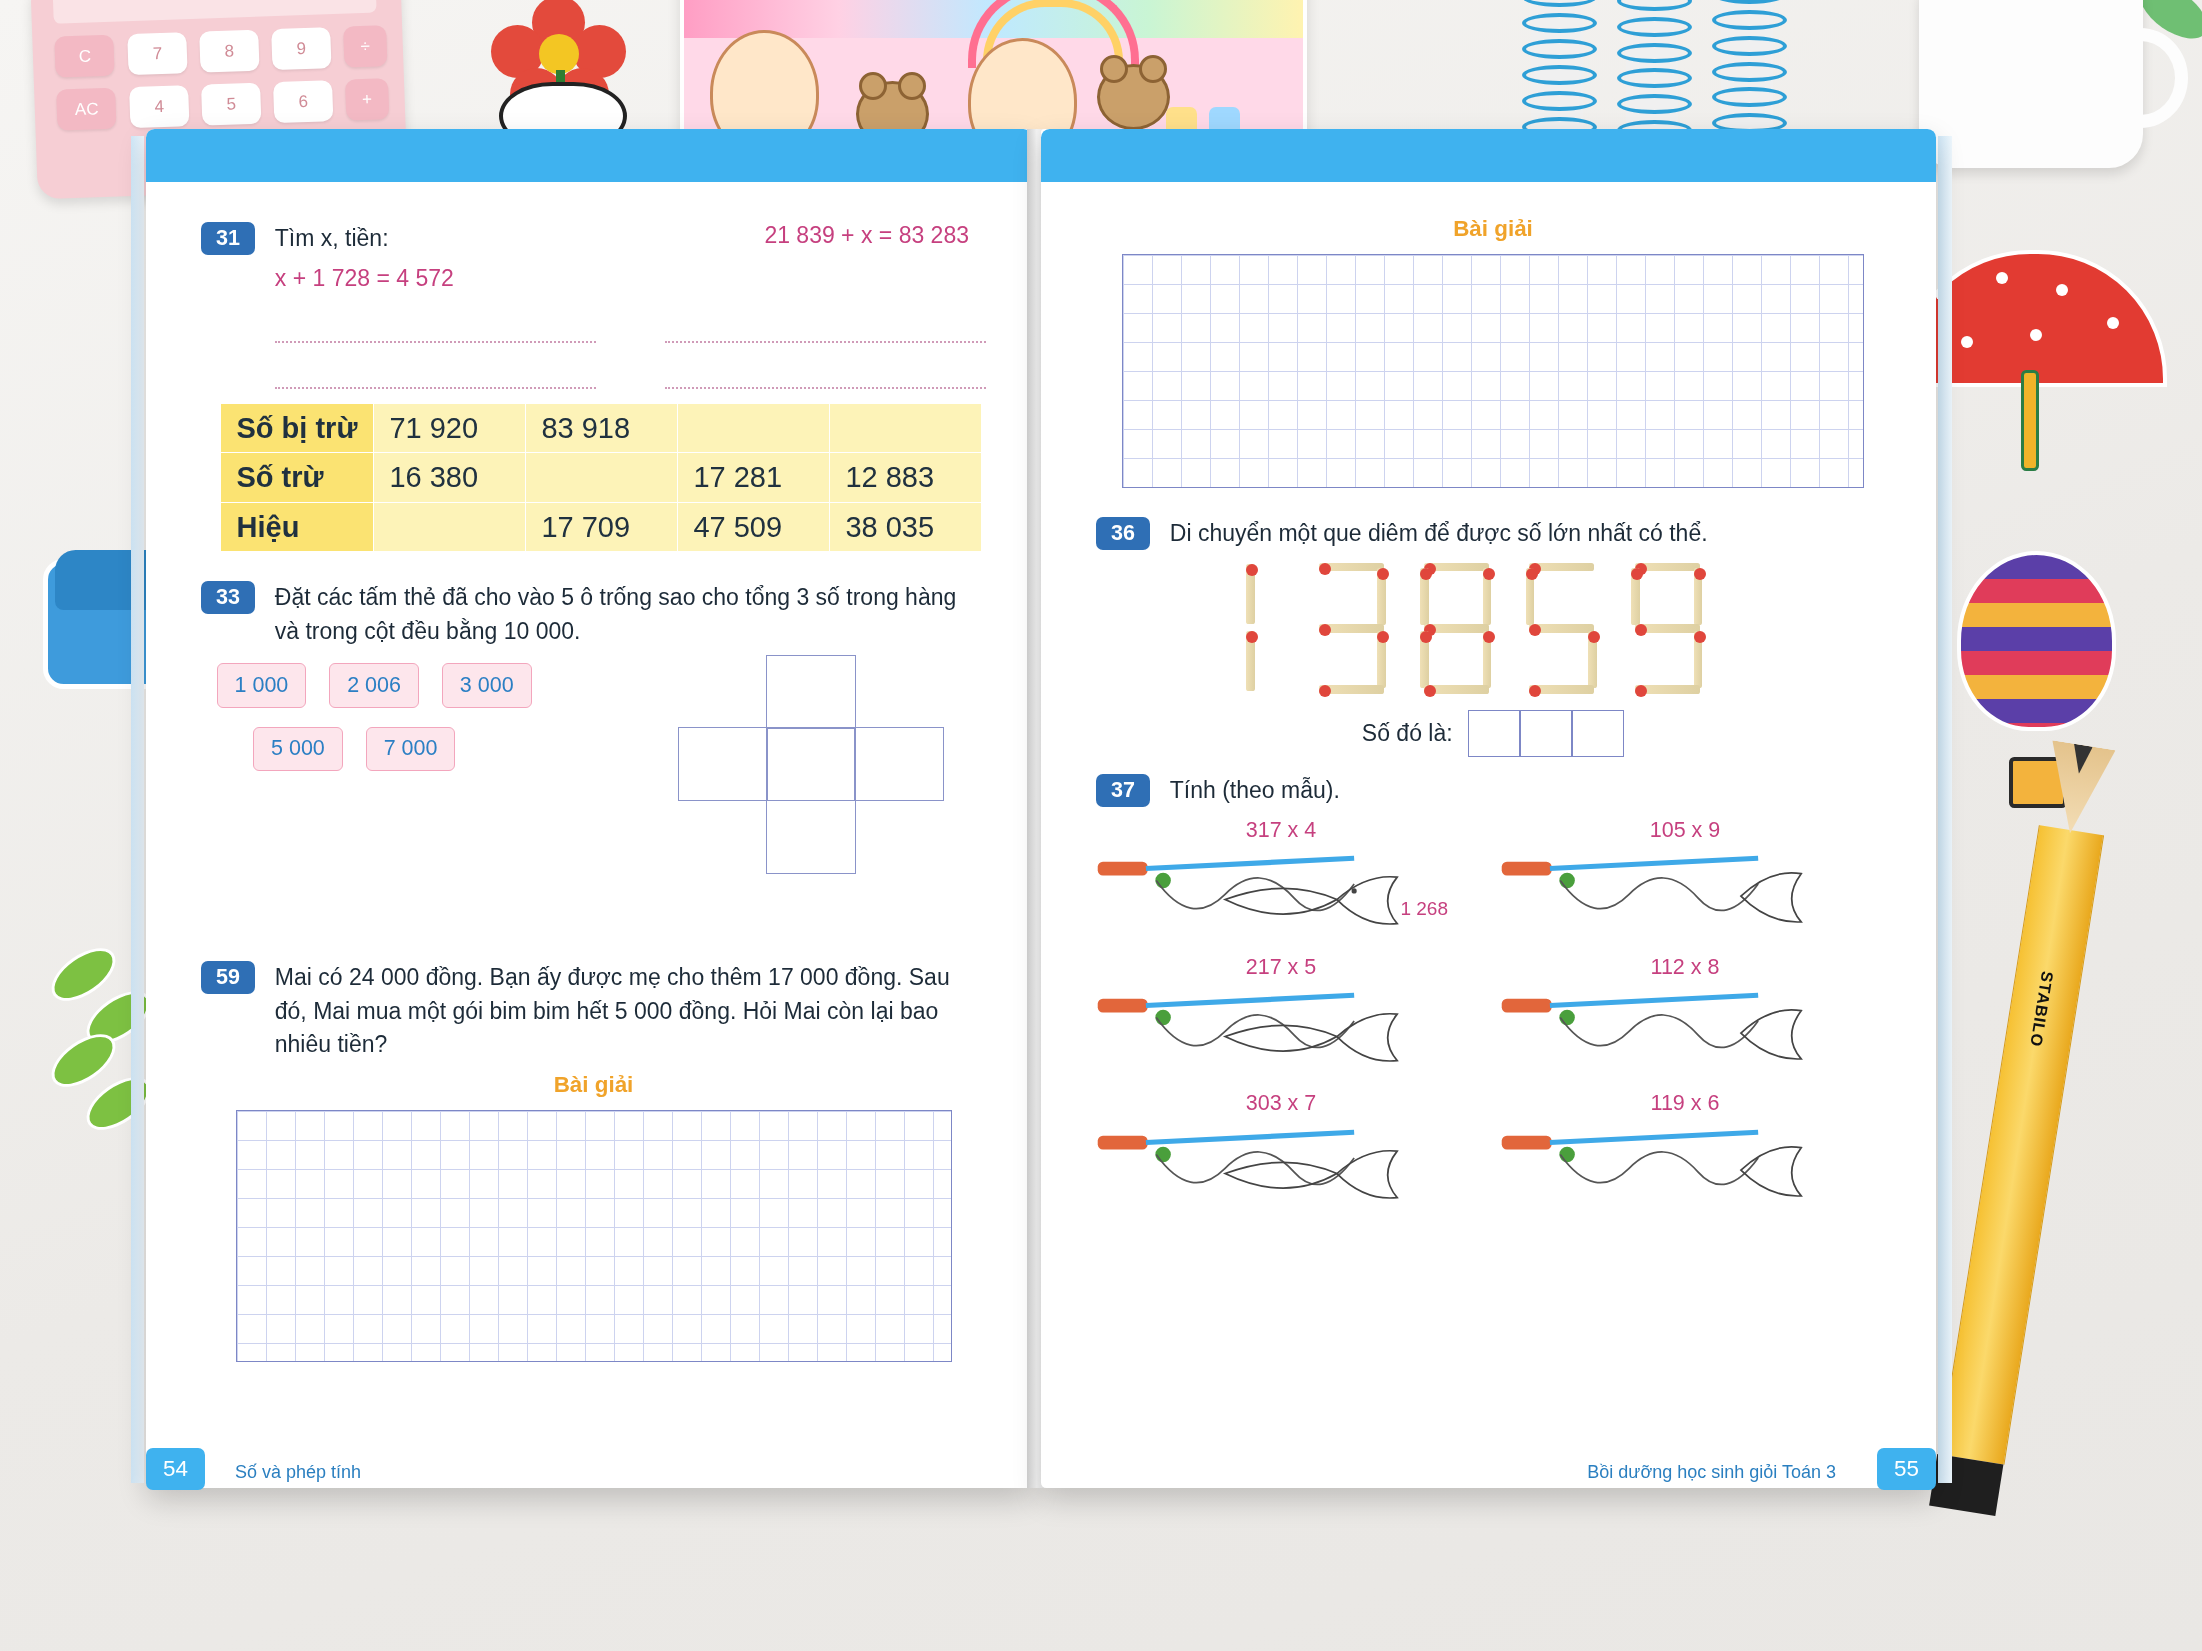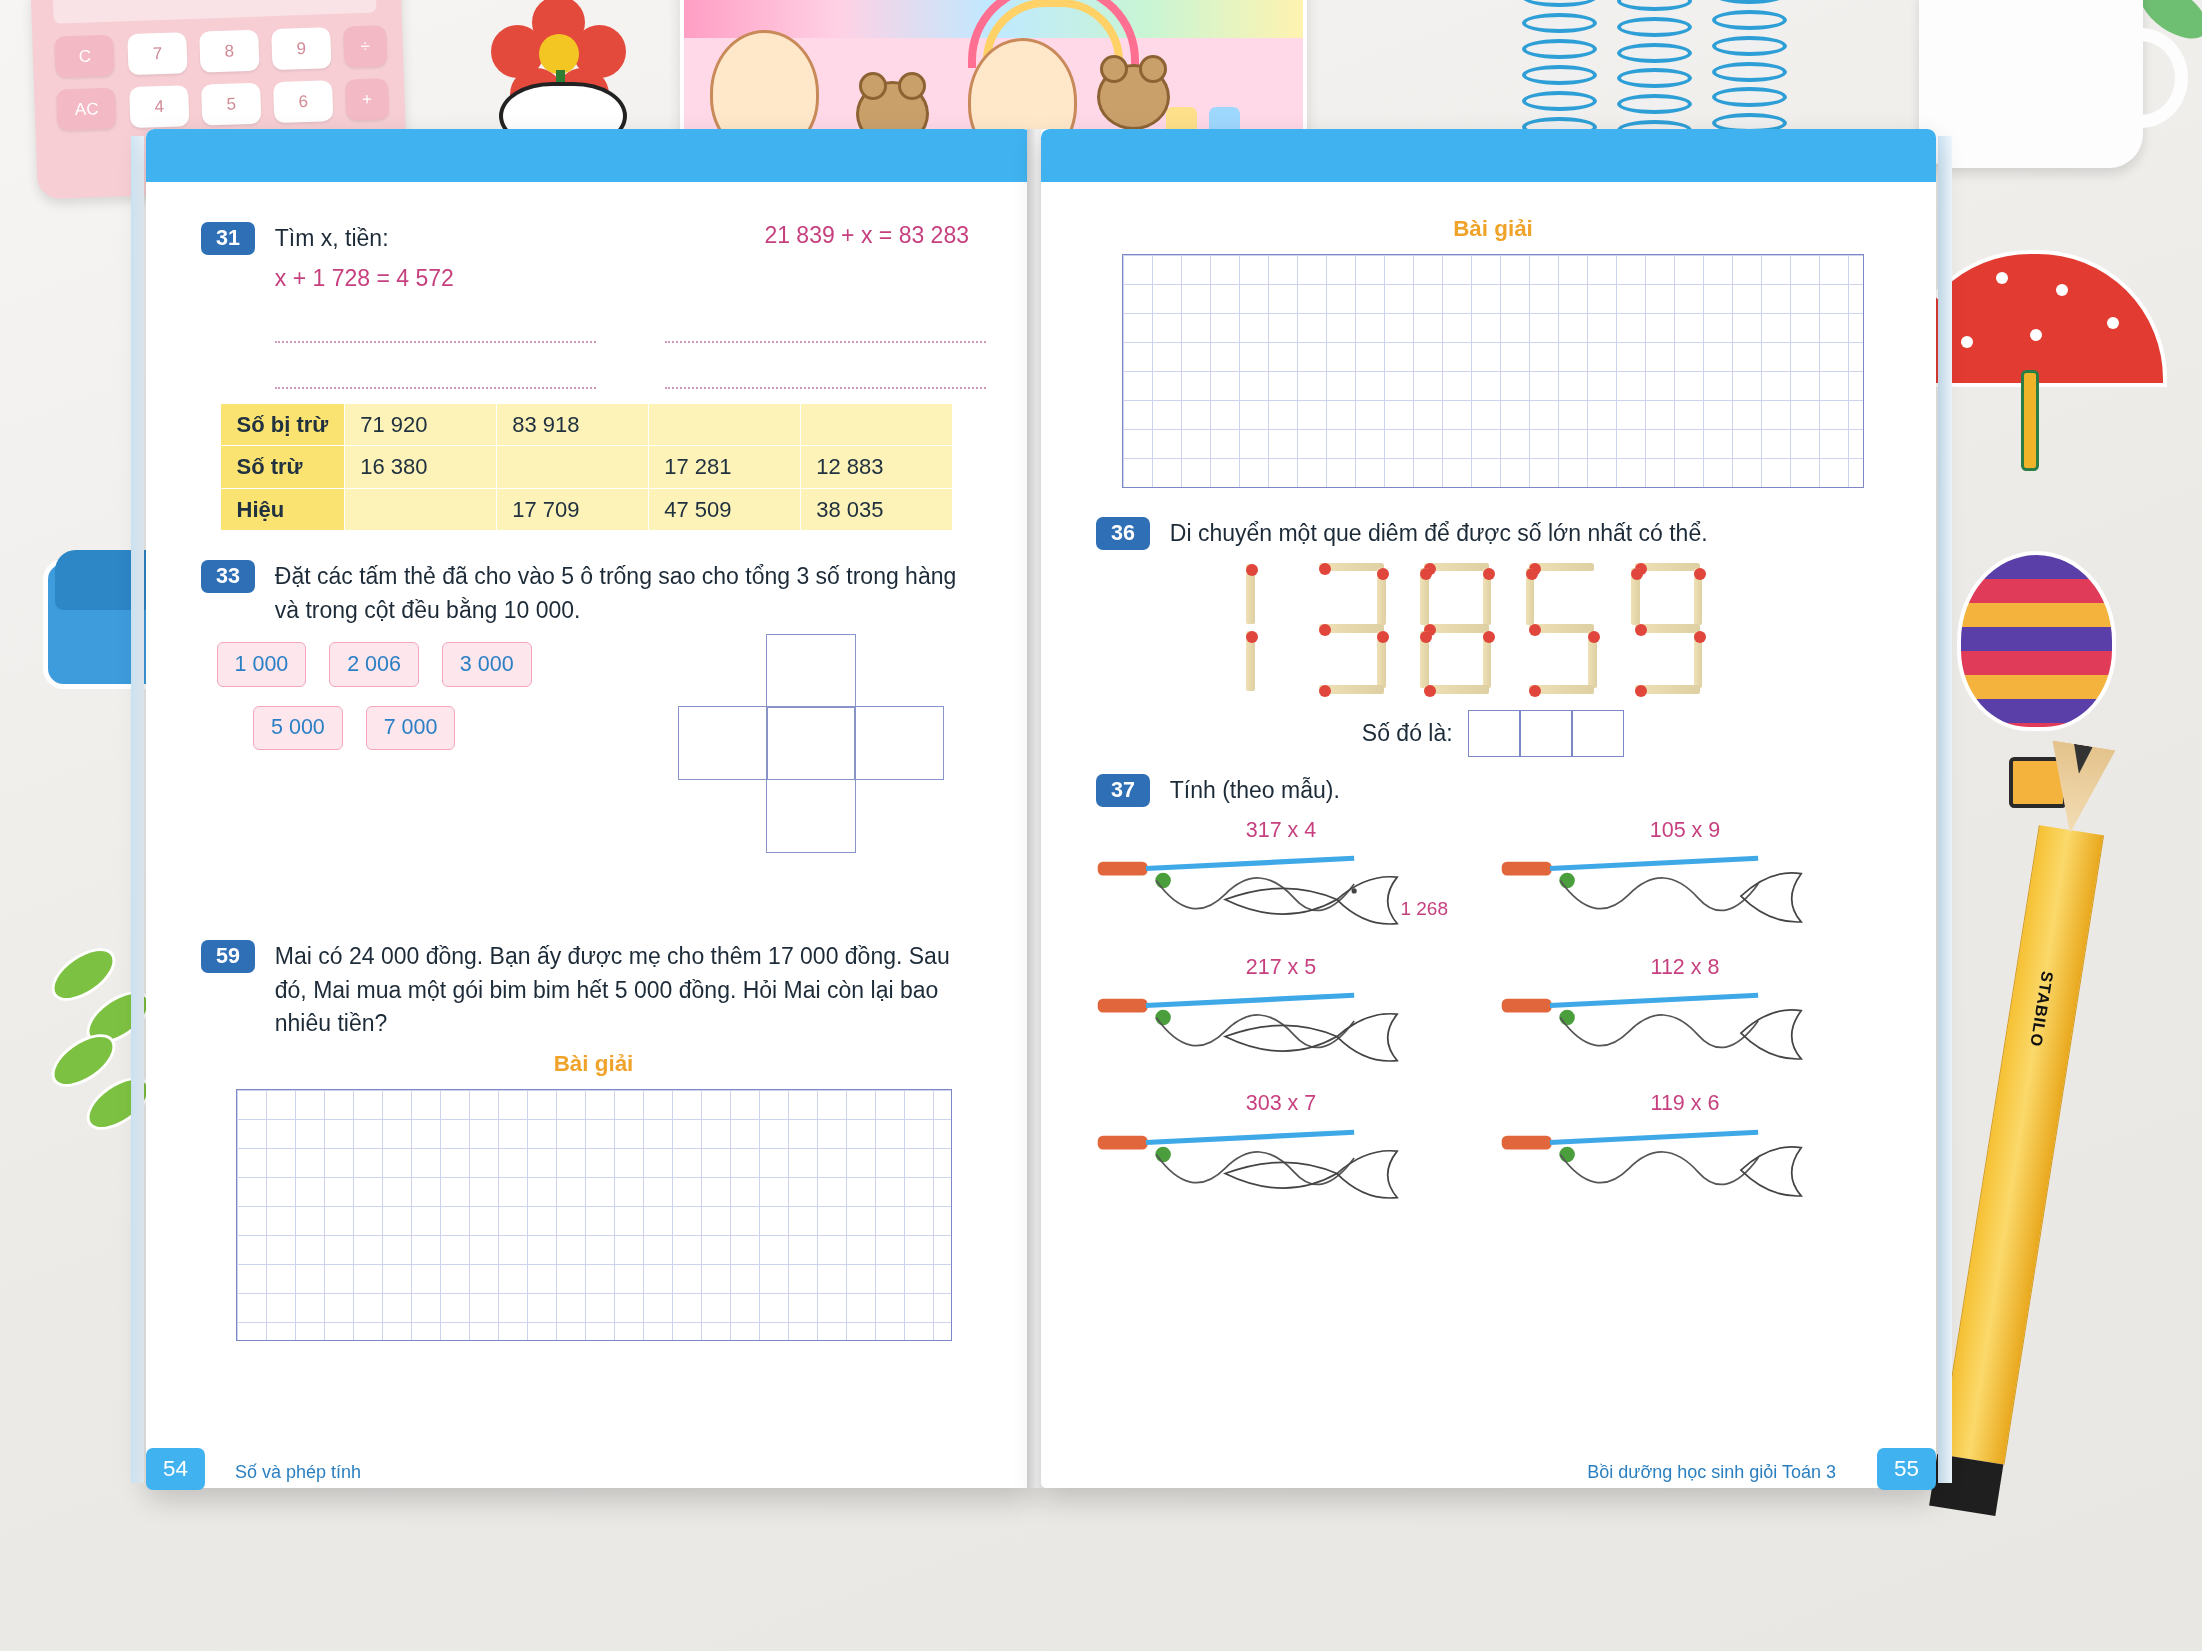--- a/index.html
+++ b/index.html
@@ -93,21 +93,21 @@
 
   .content{position:absolute;left:0;top:53px;width:100%;height:1306px;padding:24px 46px 0 55px;box-sizing:border-box;color:#23313f;}
 
   .qrow{display:flex;align-items:flex-start;gap:20px;margin-top:15.5px;}
   .qnum{flex:0 0 auto;min-width:40px;height:33px;background:#2f6fb5;color:#fff;border-radius:6.9px;font-size:21.5px;font-weight:bold;display:flex;align-items:center;justify-content:center;padding:0 6.9px;}
   .qtext{font-size:23px;line-height:1.45;color:#1d2b38;}
   .pinkeq{color:#c6407f;font-size:23px;}
   .dots{border-bottom:2.6px dotted #d09bb8;height:22.4px;}
 
   table.num{border-collapse:collapse;margin-top:13.8px;margin-left:19px;}
-  table.num td{border:1.7px solid #fff;background:#fdf0a8;font-size:22px;padding:7.7px 15.5px;color:#20313f;}
+  table.num td{border:1.7px solid #fff;background:#fdf0a8;font-size:29px;padding:7.7px 15.5px;color:#20313f;}
   table.num td.hdr{background:#fbe372;font-weight:600;}
   table.num td.val{background:#fdf3b8;min-width:120px;}
   table.num td.blank{background:#fdf3b8;}
 
   .cards{margin-top:15.5px;margin-left:15.5px;}
   .card{display:inline-block;background:#fde6ec;border:1.7px solid #f3a6bd;border-radius:6px;color:#2b7fc4;font-size:21.5px;padding:8.6px 17px;margin-right:19px;}
 
   .crossgrid{position:absolute;right:50px;top:447px;width:258px;height:215px;}
   .cell{position:absolute;width:88px;height:72px;border:1.7px solid #8a93c9;}
 

